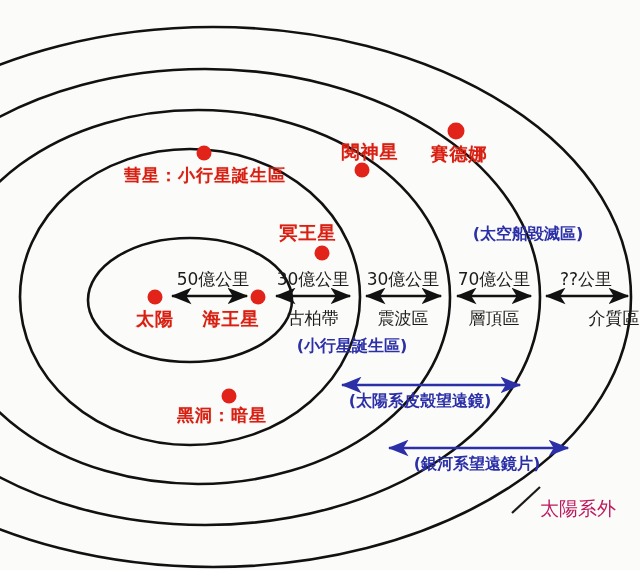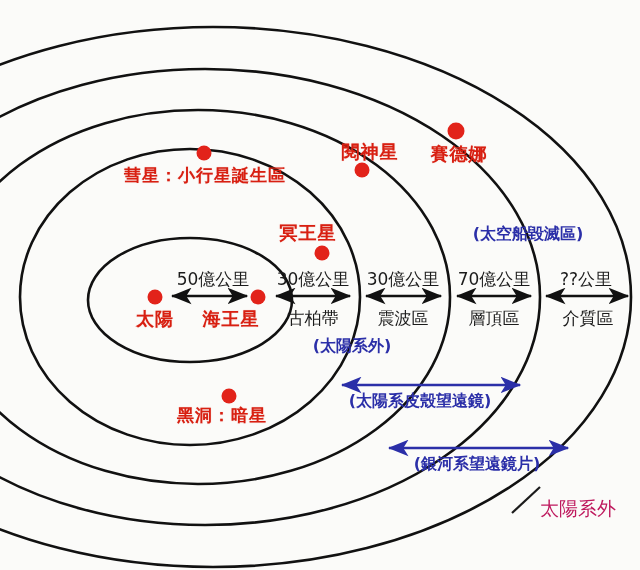--- a/index.html
+++ b/index.html
@@ -137,22 +137,22 @@
 
   <div class="lbl dist ctr" style="left:213px; top:271px;">50億公里</div>
   <div class="lbl dist ctr" style="left:313px; top:271px;">30億公里</div>
   <div class="lbl dist ctr" style="left:403px; top:271px;">30億公里</div>
   <div class="lbl dist ctr" style="left:494px; top:271px;">70億公里</div>
   <div class="lbl dist ctr" style="left:586px; top:271px;">??公里</div>
 
   <div class="lbl zone ctr" style="left:313px; top:310px;">古柏帶</div>
   <div class="lbl zone ctr" style="left:403px; top:310px;">震波區</div>
   <div class="lbl zone ctr" style="left:494px; top:310px;">層頂區</div>
-  <div class="lbl zone ctr" style="left:588px; top:310px;">介質區</div>
+  <div class="lbl zone ctr" style="left:614px; top:310px;">介質區</div>
 
-  <div class="lbl lbl-blue ctr" style="left:352px; top:338px; font-size:16px;">(太陽系外)</div>
+  <div class="lbl lbl-blue ctr" style="left:352px; top:338px; font-size:16px;">(小行星誕生區)</div>
 
   <div class="lbl lbl-blue ctr" style="left:420px; top:393px; font-size:16px;">(太陽系皮殼望遠鏡)</div>
   <div class="lbl lbl-blue ctr" style="left:477px; top:456px; font-size:16px;">(銀河系望遠鏡片)</div>
 
   <div class="lbl lbl-black ctr" style="left:578px; top:499px; font-size:19px;">太陽系外</div>
 
 </div>
 
 </body></html>

